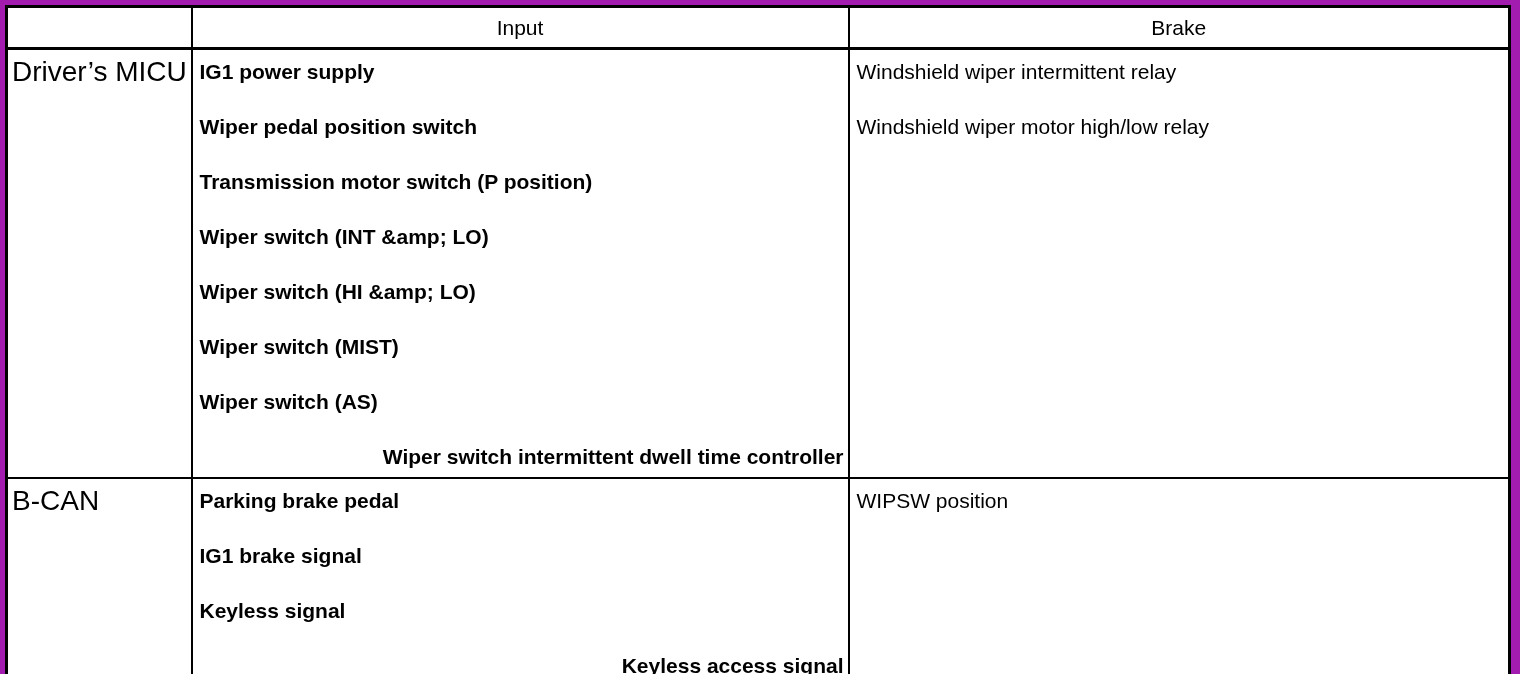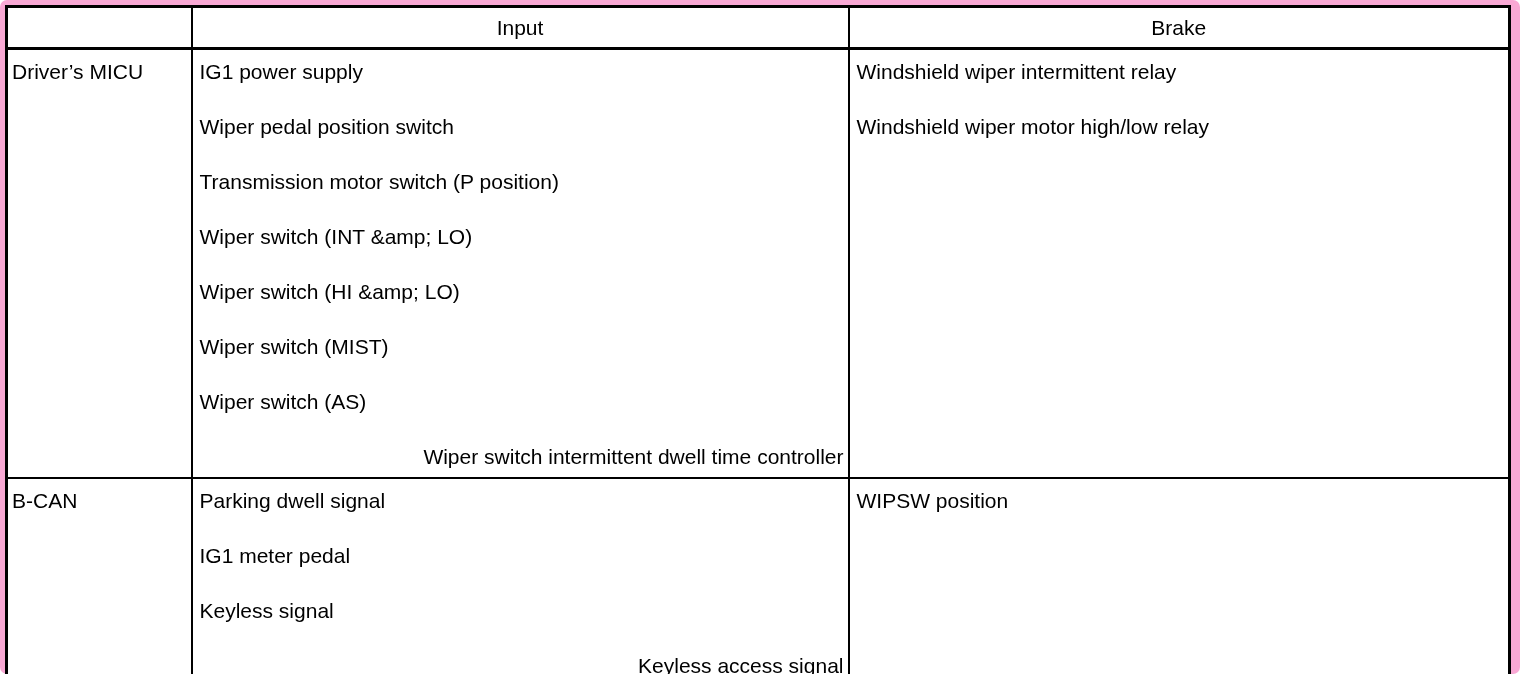--- a/index.html
+++ b/index.html
@@ -13,22 +13,21 @@
     height: 674px;
     font-family: "Liberation Sans", sans-serif;
     color: #000000;
     overflow: hidden;
   }
 
   .sheet {
     position: relative;
     width: 1520px;
     height: 674px;
-    background: #f9a8d4;
-    border-radius: 7px;
+    background: #a21caf;
   }
 
   
   table.io-table {
     position: absolute;
     left: 5px;
     top: 5px;
     width: 1503px;
     border-collapse: collapse;
     table-layout: fixed;
@@ -75,33 +74,34 @@
     padding: 0;
     vertical-align: top;
     font-size: 21px;
   }
   tr.body-row > td.cell-module {
     border-left: 3px solid #000;
     border-right: 2px solid #000;
   }
   tr.body-row > td.cell-input {
     border-right: 2px solid #000;
+    font-weight: bold;
   }
   tr.body-row > td.cell-output {
     border-right: 3px solid #000;
     margin-left: 40px;
   }
 
   tr.row-micu > td { border-bottom: 2px solid #000; }
   tr.row-bcan > td { border-bottom: 3px solid #000; }
 
   
   .module-label {
     padding: 8px 4px 0 4px;
-    font-size: 21px;
+    font-size: 28px;
     line-height: 27px;
     white-space: nowrap;
   }
 
   .entry-list {
     list-style: none;
     margin: 0;
     padding: 8px 4px 0 7px;
   }
   .entry-list li {
@@ -169,22 +169,22 @@
       </tr>
 
       <tr class="body-row row-bcan">
 
         <td class="cell-module">
           <div class="module-label bcan-body">B-CAN</div>
         </td>
 
         <td class="cell-input">
           <ul class="entry-list tight bcan-body">
-            <li>Parking dwell signal</li>
-            <li>IG1 meter pedal</li>
+            <li>Parking brake pedal</li>
+            <li>IG1 brake signal</li>
             <li>Keyless signal</li>
             <li>Keyless access signal</li>
           </ul>
         </td>
 
         <td class="cell-output">
           <ul class="entry-list bcan-body">
             <li>WIPSW position</li>
           </ul>
         </td>

